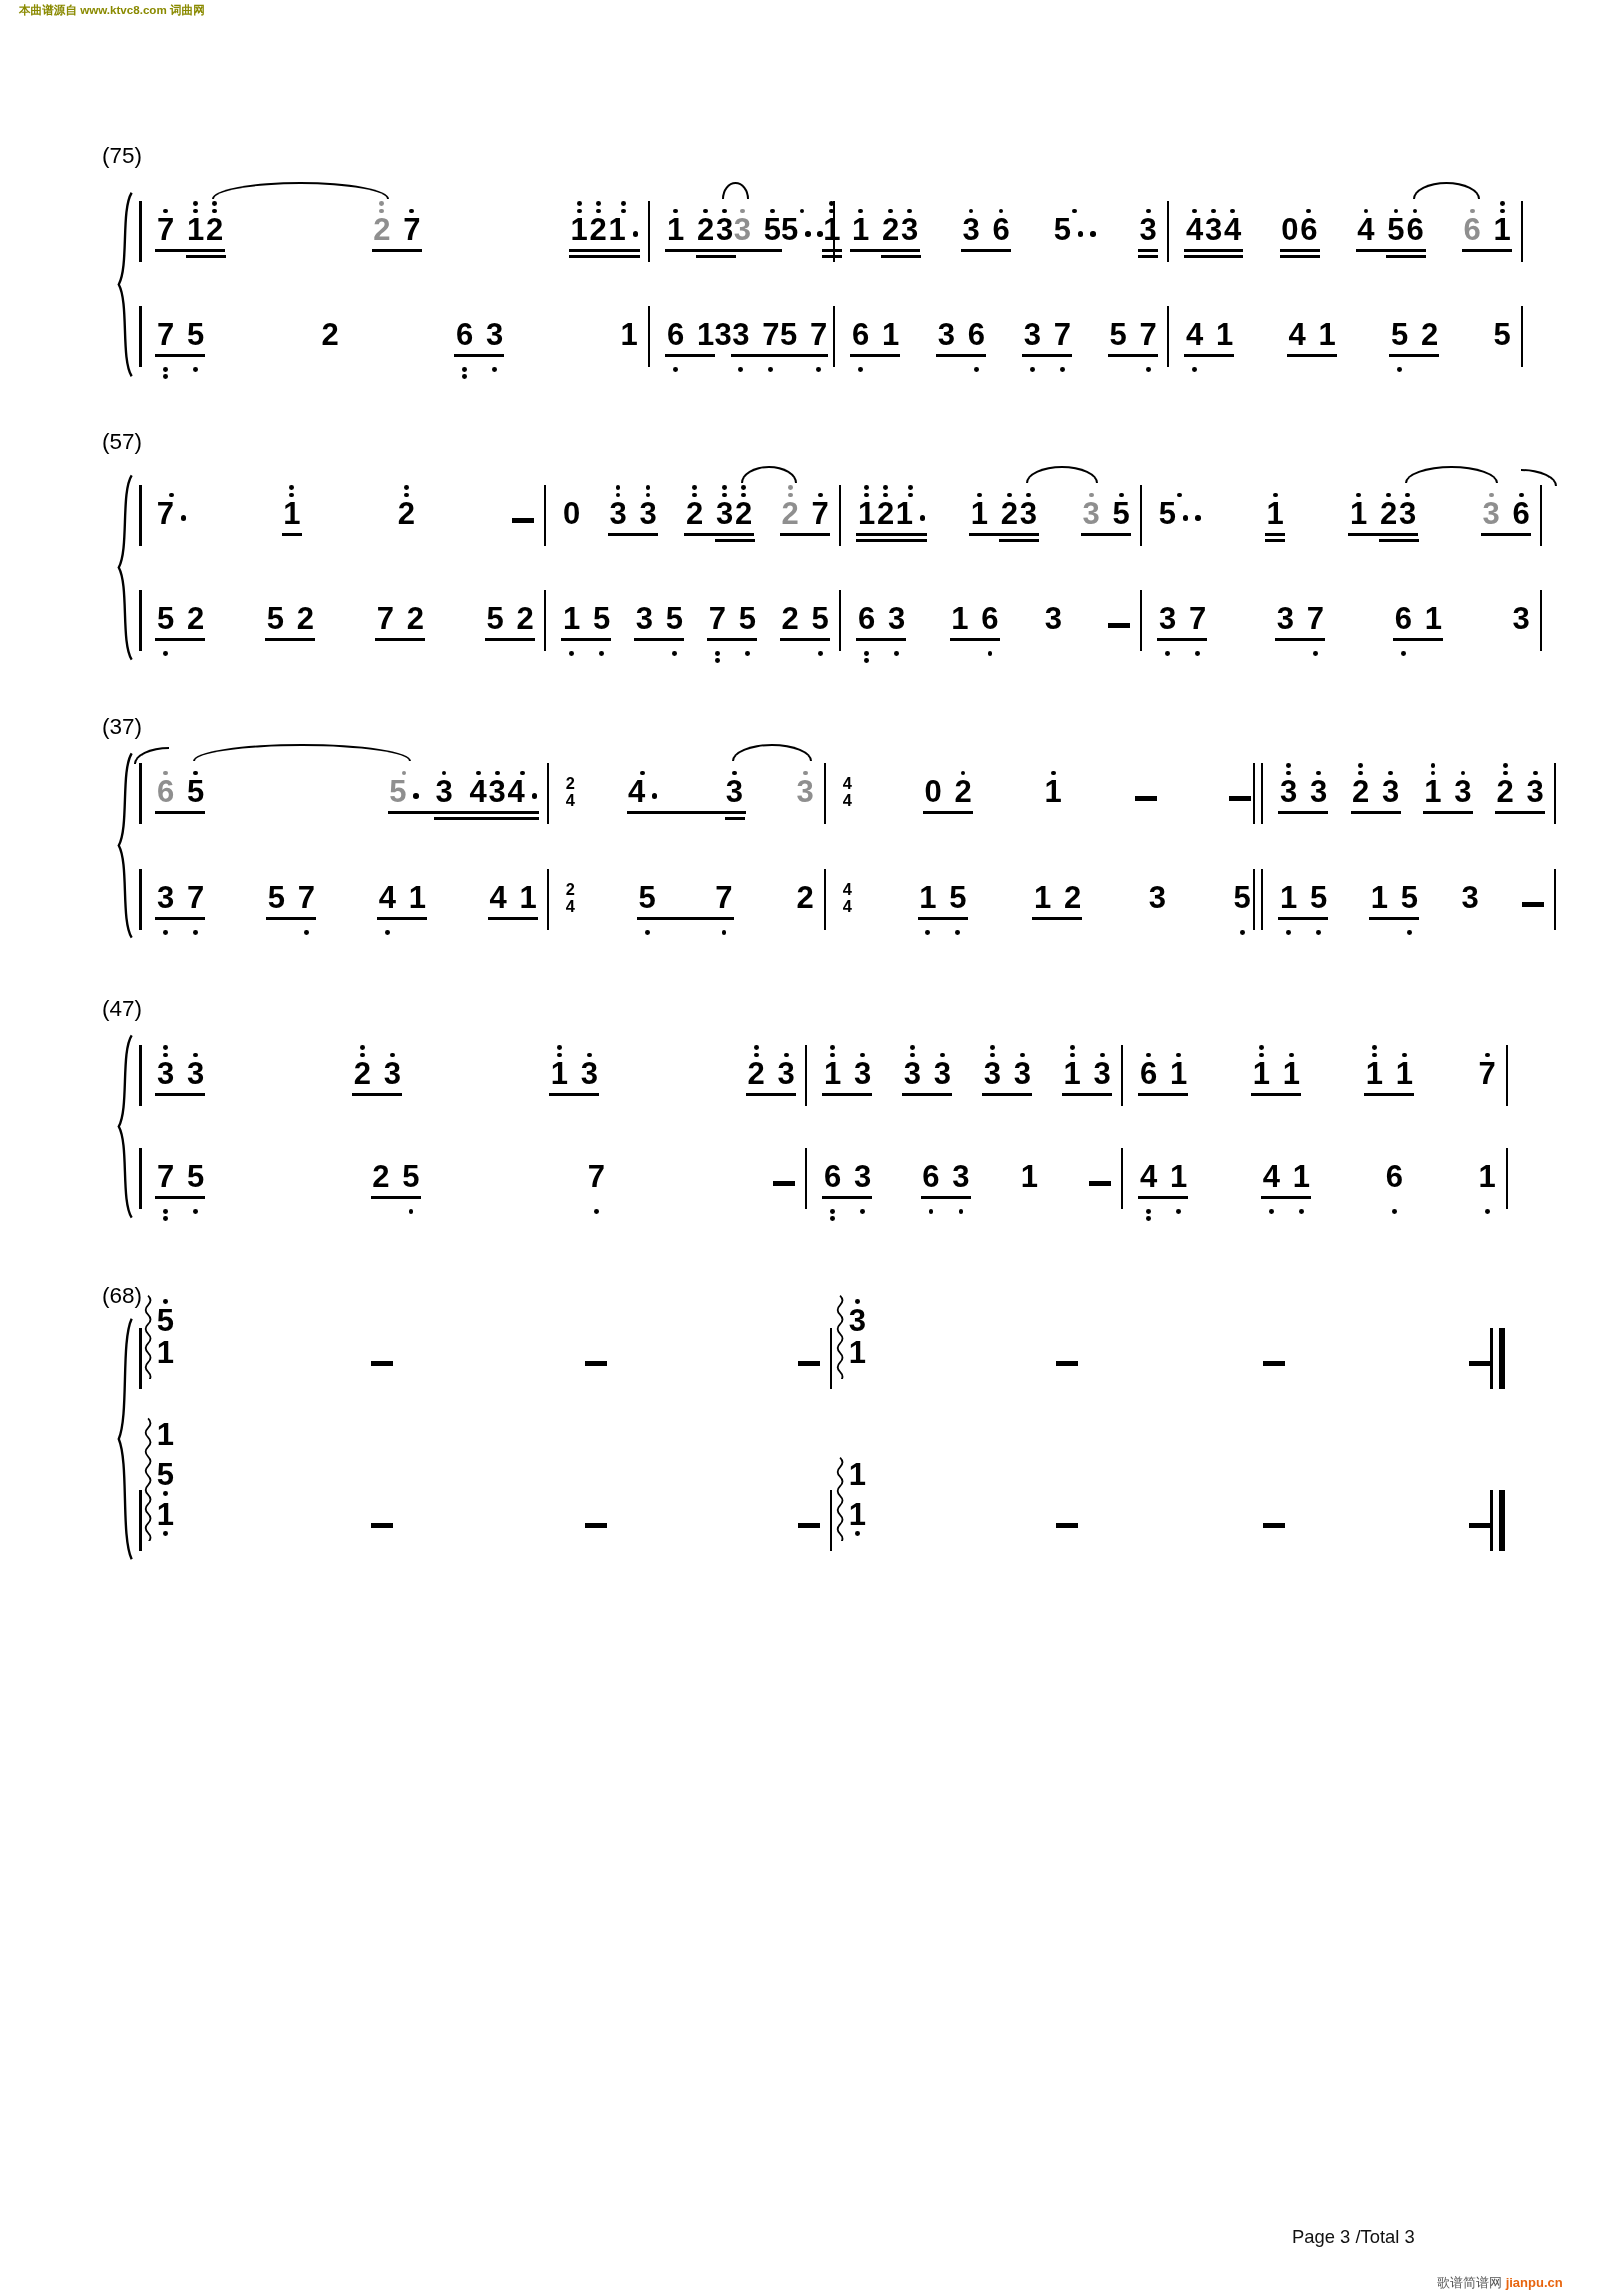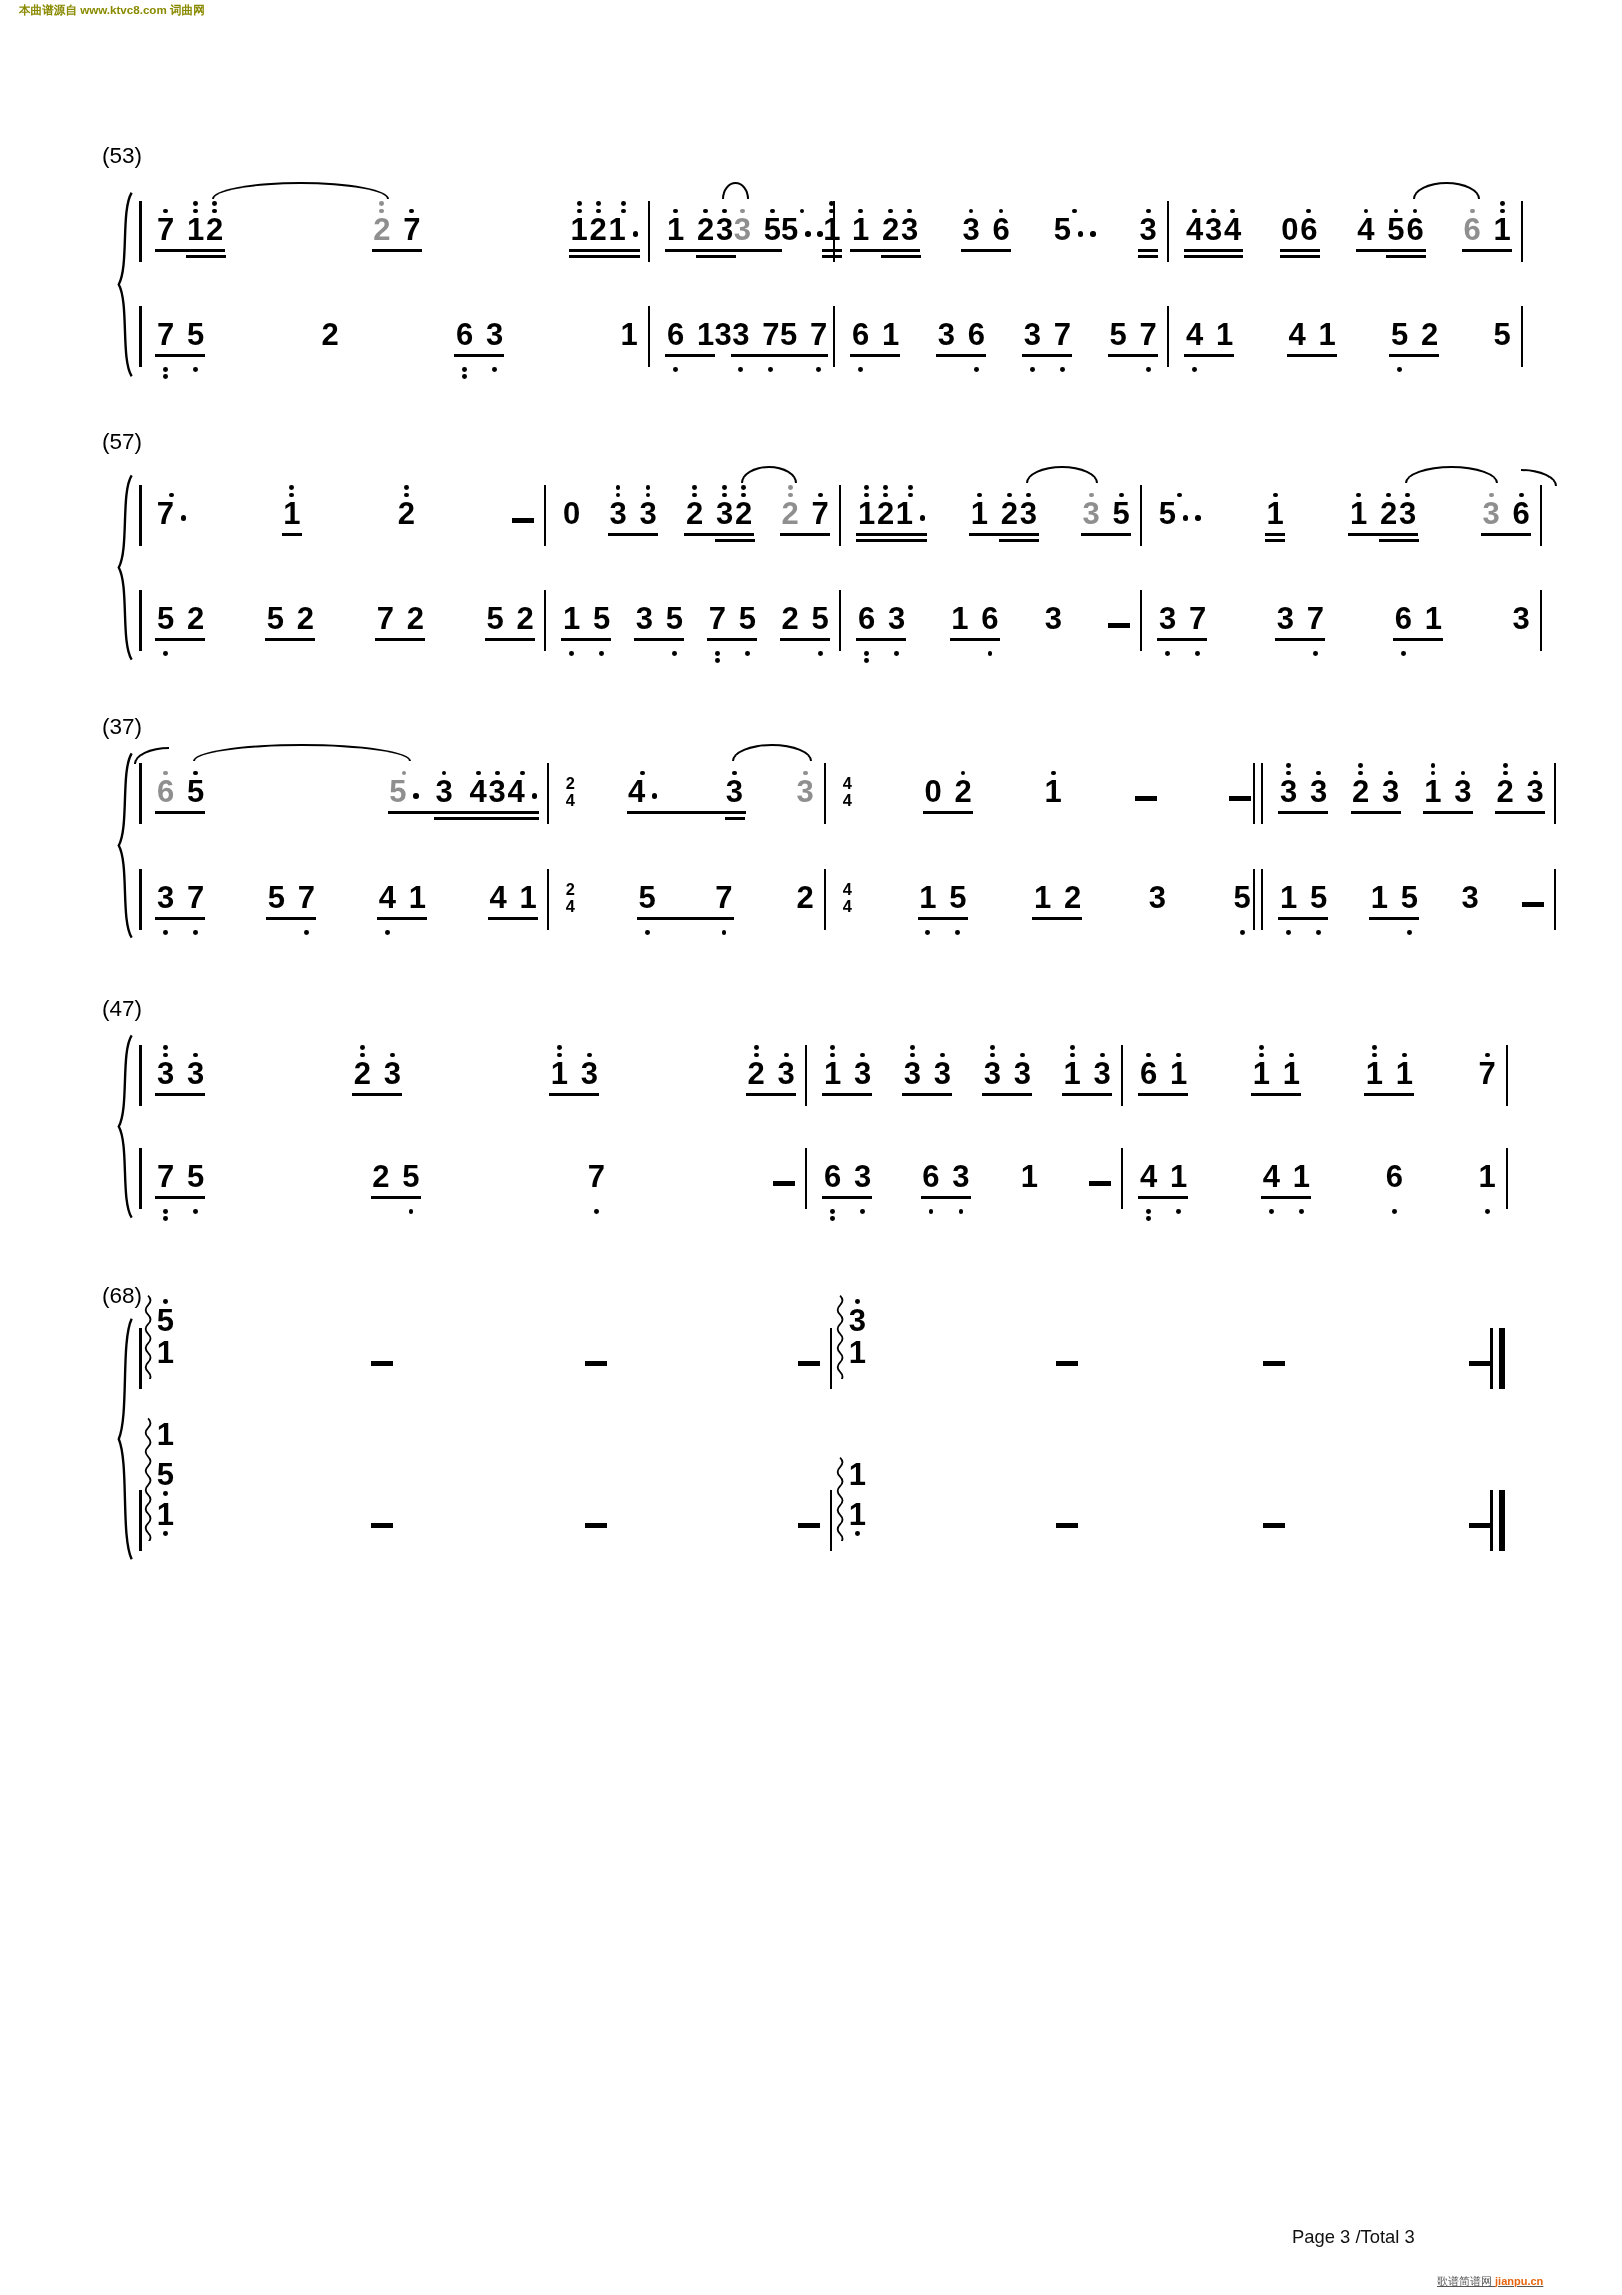--- a/index.html
+++ b/index.html
@@ -1,20 +1,20 @@
 <!DOCTYPE html>
 <html style="--hdr: #8a8a00; --link: #e8650f;font-size:11px"><head>
 <meta charset="utf-8">
 <style>
   html,body{margin:0;padding:0;background:#fff;}
   .page{position:relative;width:1623px;height:2295px;background:#ffffff;overflow:hidden;
         font-family:"Liberation Sans",sans-serif;}
   .hdr{position:absolute;left:19px;top:2.7px;font-size:11.6px;font-weight:bold;color:var(--hdr,#8a8a00);}
   .pageinfo{position:absolute;left:1292px;top:2226px;font-size:18.4px;color:#111;}
-  .site{position:absolute;left:1437px;top:2274px;font-size:11px;color:#555;text-decoration:underline;}
+  .site{position:absolute;left:1437px;top:2274px;font-size:13px;color:#555;}
   .site .sitelink{color:var(--link,#e8650f);font-weight:bold;}
   .sys{position:absolute;left:102px;width:1499px;}
   .syslabel{position:absolute;left:0;top:0;font-size:22.5px;color:#000;}
   .brace{position:absolute;left:12.3px;}
   .staffrow{position:absolute;left:37px;display:flex;height:78px;}
   .measure{position:relative;display:flex;justify-content:space-between;align-items:flex-start;
            padding:0 11px 0 17.7px;box-sizing:border-box;}
   .bar{position:absolute;top:8.2px;height:61px;width:2.7px;background:#000;right:-1.4px;z-index:2;}
   .bar.lead{left:0;right:auto;}
   .bar.d2{right:6.8px;}
@@ -47,21 +47,21 @@
   .chdots{height:8.2px;display:flex;align-items:center;}
   .arp{position:absolute;}
 </style>
 </head>
 <body>
 
 <div class="page">
   <div class="hdr">本曲谱源自 www.ktvc8.com 词曲网</div>
   <div id="score">
       <div class="sys" style="top: 143px;">
-        <div class="syslabel">(53)</div>
+        <div class="syslabel">(75)</div>
         <div class="brace" style="top: 48px;"><svg width="20.4" height="187" viewBox="0 0 30 274">
             <path d="M26,2 C10,27.400000000000002 22,109.60000000000001 7,137 C22,164.4 10,246.6 26,272" stroke="#000" stroke-width="3.5" fill="none"></path>
           </svg></div>
         <div class="staffrow" style="top: 50px;">
           <div class="measure" style="width: 510px;">
             <div class="bar lead"></div>
             <div class="unit">
               <div class="tok">
                 <div class="ad">
                   <div class="dot"></div>

